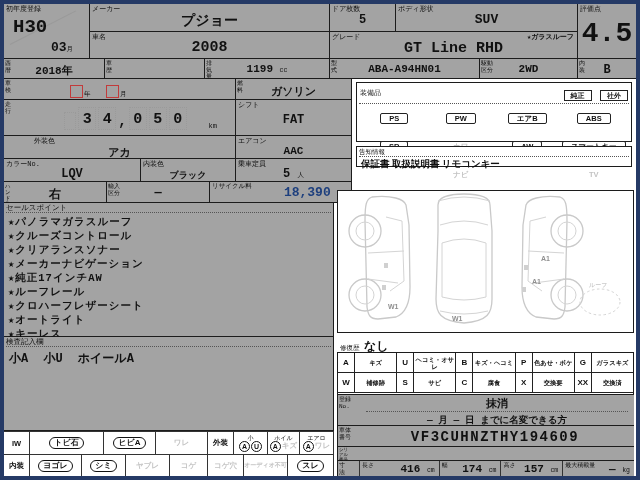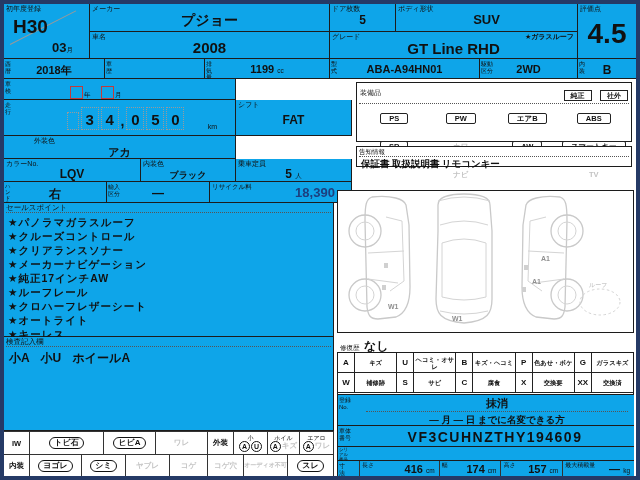--- a/index.html
+++ b/index.html
@@ -1,20 +1,20 @@
 <!DOCTYPE html>
 <html><head>
 <meta charset="utf-8">
 <style>
   html,body{margin:0;padding:0;background:#e8e8e8;}
   .sheet{position:relative;width:640px;height:480px;box-sizing:border-box;
     border:4px solid #253a66;background:#fff;
     font-family:"Liberation Sans","DejaVu Sans",sans-serif;color:#111;overflow:hidden;}
-  .cell{position:absolute;box-sizing:border-box;background:#0ea5e9;
-    border-right:1.6px solid #1c1c1c;border-bottom:1.6px solid #1c1c1c;}
+  .cell{position:absolute;box-sizing:border-box;background:#a3a3a3;
+    border-right:1.6px solid #1c1c1c;border-bottom:1.6px solid #1c1c1c;font-family:Liberation Mono, monospace;}
   .nob{border-right:none;}
   .box{position:absolute;box-sizing:border-box;background:#fff;border:1.6px solid #1c1c1c;}
   .lbl{display:block;font-size:7px;line-height:8px;padding:1px 0 0 2px;color:#111;}
   .vlbl{position:absolute;left:1px;top:2px;width:9px;font-size:6px;line-height:6.5px;word-break:break-all;color:#111;}
   .val{position:absolute;left:0;right:0;text-align:center;font-weight:bold;}
   .unit{font-weight:normal;font-size:6.5px;}
   .dot{border-bottom:1px dotted #555;margin:0 2px;}
   
   .era{position:absolute;left:9px;top:12px;font-size:19px;font-weight:bold;}
   .mon{position:absolute;right:16px;bottom:3px;font-size:13px;font-weight:bold;}
@@ -130,20 +130,24 @@
     <div class="val" style="top:4px;font-size:12px;">B</div>
   </div>
 
   <div class="cell" style="left:0;top:75px;width:232px;height:21px;">
     <span class="vlbl">車検</span>
     <div style="position:absolute;left:60px;top:4px;">
       <span class="rbox"></span><span class="unit">年</span>
       <span class="rbox"></span><span class="unit">月</span>
     </div>
   </div>
+  <div class="cell" style="left:232px;top:75px;width:116px;height:21px;">
+    <span class="vlbl">燃料</span>
+    <div class="val" style="top:5px;font-size:11px;">ガソリン</div>
+  </div>
 
   <div class="cell" style="left:0;top:96px;width:232px;height:36px;">
     <span class="vlbl">走行</span>
     <div class="mi-row">
         <div class="mi-box"></div>
         <div class="mi-box">3</div>
         <div class="mi-box">4</div>
         <div class="mi-sep">,</div>
         <div class="mi-box">0</div>
         <div class="mi-box">5</div>
@@ -152,20 +156,24 @@
     <span style="position:absolute;right:18px;bottom:5px;font-size:7px;">km</span>
   </div>
   <div class="cell" style="left:232px;top:96px;width:116px;height:36px;">
     <span class="lbl">シフト</span>
     <div class="val" style="top:13px;font-size:12px;">FAT</div>
   </div>
 
   <div class="cell" style="left:0;top:132px;width:232px;height:23px;padding-left:28px;">
     <span class="lbl">外装色</span>
     <div class="val" style="top:9px;font-size:11px;">アカ</div>
+  </div>
+  <div class="cell" style="left:232px;top:132px;width:116px;height:23px;">
+    <span class="lbl">エアコン</span>
+    <div class="val" style="top:9px;font-size:11px;">AAC</div>
   </div>
 
   <div class="cell" style="left:0;top:155px;width:137px;height:23px;">
     <span class="lbl">カラーNo.</span>
     <div class="val" style="top:8px;font-size:12px;">LQV</div>
   </div>
   <div class="cell" style="left:137px;top:155px;width:95px;height:23px;">
     <span class="lbl">内装色</span>
     <div class="val" style="top:10px;font-size:9px;">ブラック</div>
   </div>

